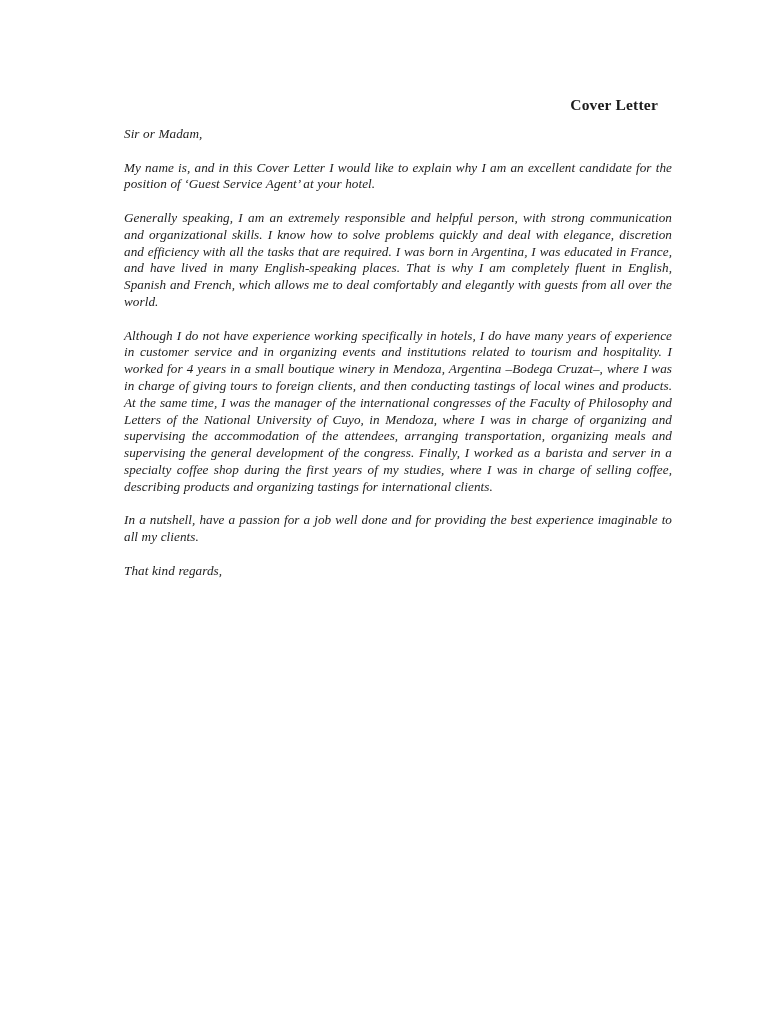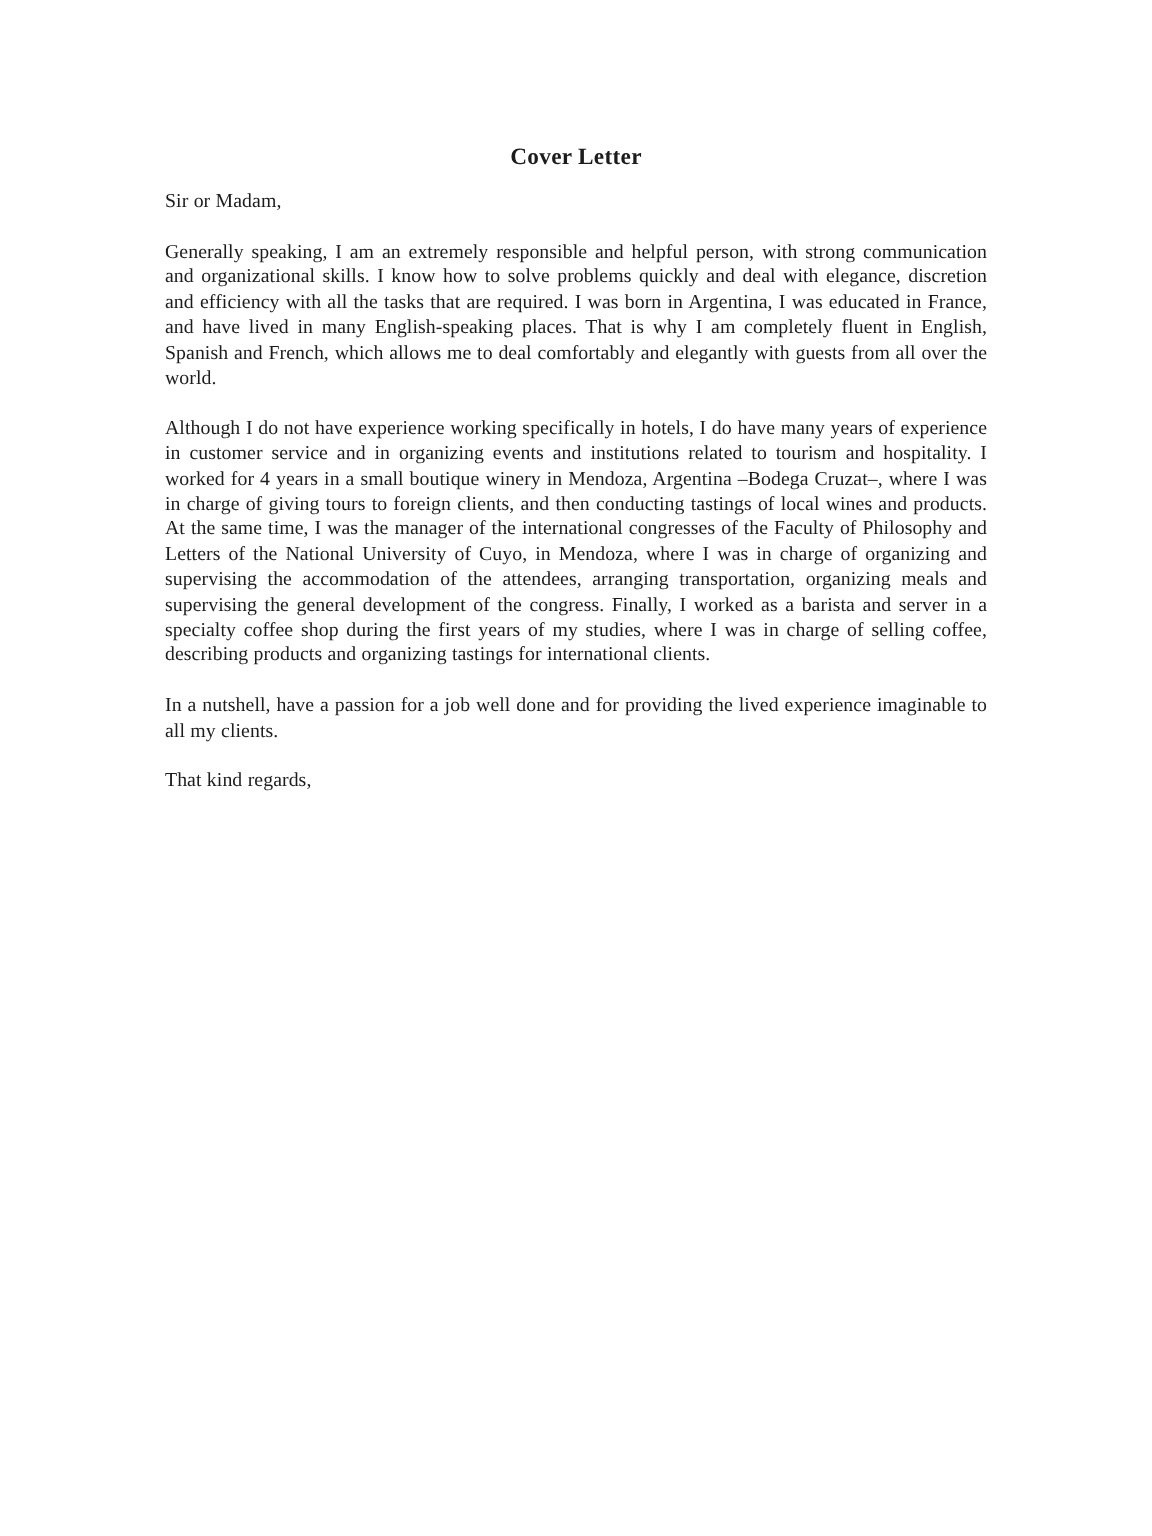--- a/index.html
+++ b/index.html
@@ -20,31 +20,32 @@
     width: 768px;
     height: 1024px;
     background: #ffffff;
     box-sizing: border-box;
   }
   .doc-title {
     position: absolute;
     top: 86px;
     left: 110px;
     width: 548px;
-    text-align: center;
+    text-align: right;
     font-weight: bold;
     font-size: 15.5px;
     letter-spacing: 0.2px;
     line-height: 18px;
   }
   .body-col {
     position: absolute;
     top: 126px;
-    left: 110px;
+    left: 124px;
     width: 548px;
+    font-style: italic;
   }
   .para {
     margin: 0;
     text-align: justify;
     text-justify: inter-word;
     font-size: 13.2px;
     line-height: 16.8px;
     letter-spacing: 0.05px;
     word-spacing: 0.2px;
     -webkit-hyphens: none;
@@ -59,23 +60,24 @@
 
 <div class="page">
 
   <h1 class="doc-title">Cover Letter</h1>
 
   <div class="body-col">
 
     <p class="para gap-after">Sir or Madam,</p>
 
 
+    <p class="para gap-after">My name is, and in this Cover Letter I would like to explain why I am an excellent candidate for the position of ‘Guest Service Agent’ at your hotel.</p>
 
     <p class="para gap-after">Generally speaking, I am an extremely responsible and helpful person, with strong communication and organizational skills. I know how to solve problems quickly and deal with elegance, discretion and efficiency with all the tasks that are required. I was born in Argentina, I was educated in France, and have lived in many English-speaking places. That is why I am completely fluent in English, Spanish and French, which allows me to deal comfortably and elegantly with guests from all over the world.</p>
 
     <p class="para gap-after">Although I do not have experience working specifically in hotels, I do have many years of experience in customer service and in organizing events and institutions related to tourism and hospitality. I worked for 4 years in a small boutique winery in Mendoza, Argentina –Bodega Cruzat–, where I was in charge of giving tours to foreign clients, and then conducting tastings of local wines and products. At the same time, I was the manager of the international congresses of the Faculty of Philosophy and Letters of the National University of Cuyo, in Mendoza, where I was in charge of organizing and supervising the accommodation of the attendees, arranging transportation, organizing meals and supervising the general development of the congress. Finally, I worked as a barista and server in a specialty coffee shop during the first years of my studies, where I was in charge of selling coffee, describing products and organizing tastings for international clients.</p>
 
-    <p class="para gap-after">In a nutshell, have a passion for a job well done and for providing the lived experience imaginable to all my clients.</p>
+    <p class="para gap-after">In a nutshell, have a passion for a job well done and for providing the best experience imaginable to all my clients.</p>
 
     <p class="para">That kind regards,</p>
 
   </div>
 </div>
 
 </body></html>

